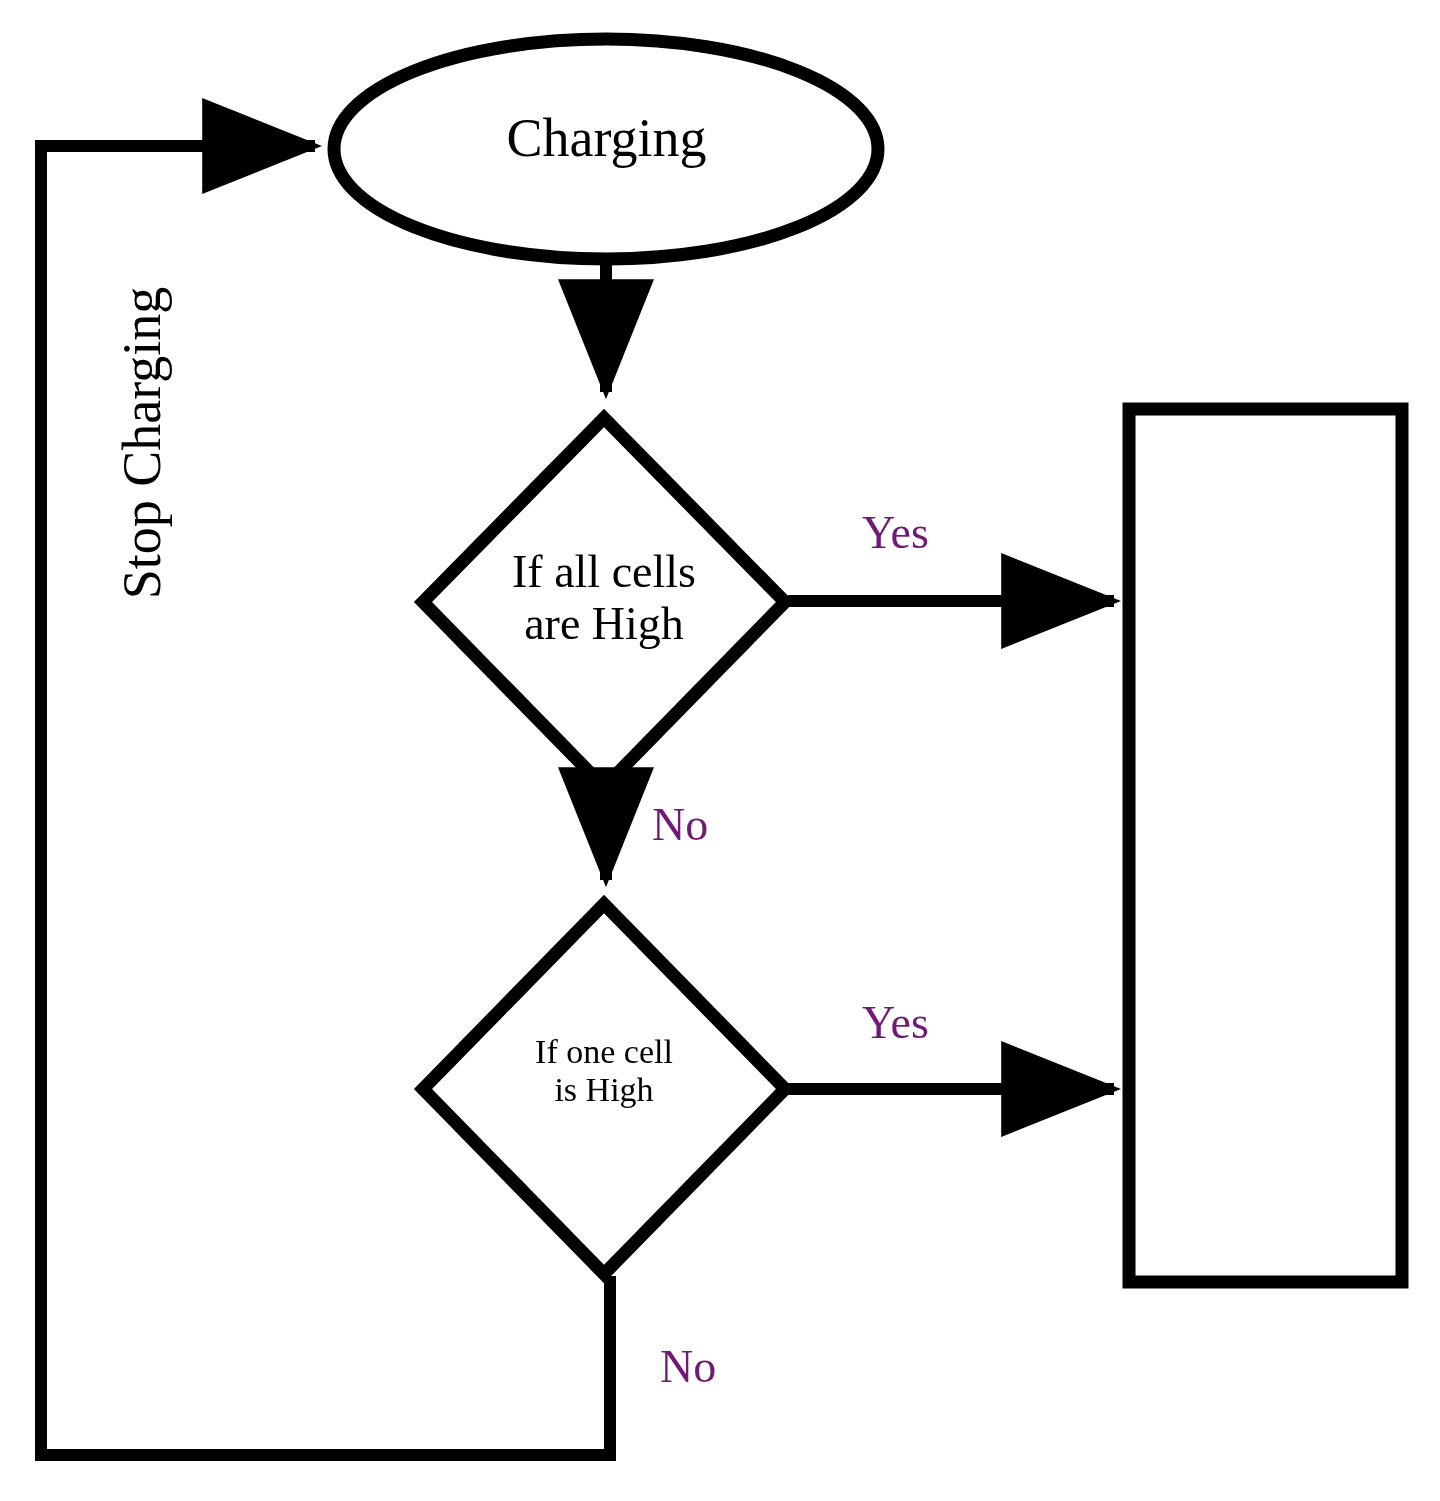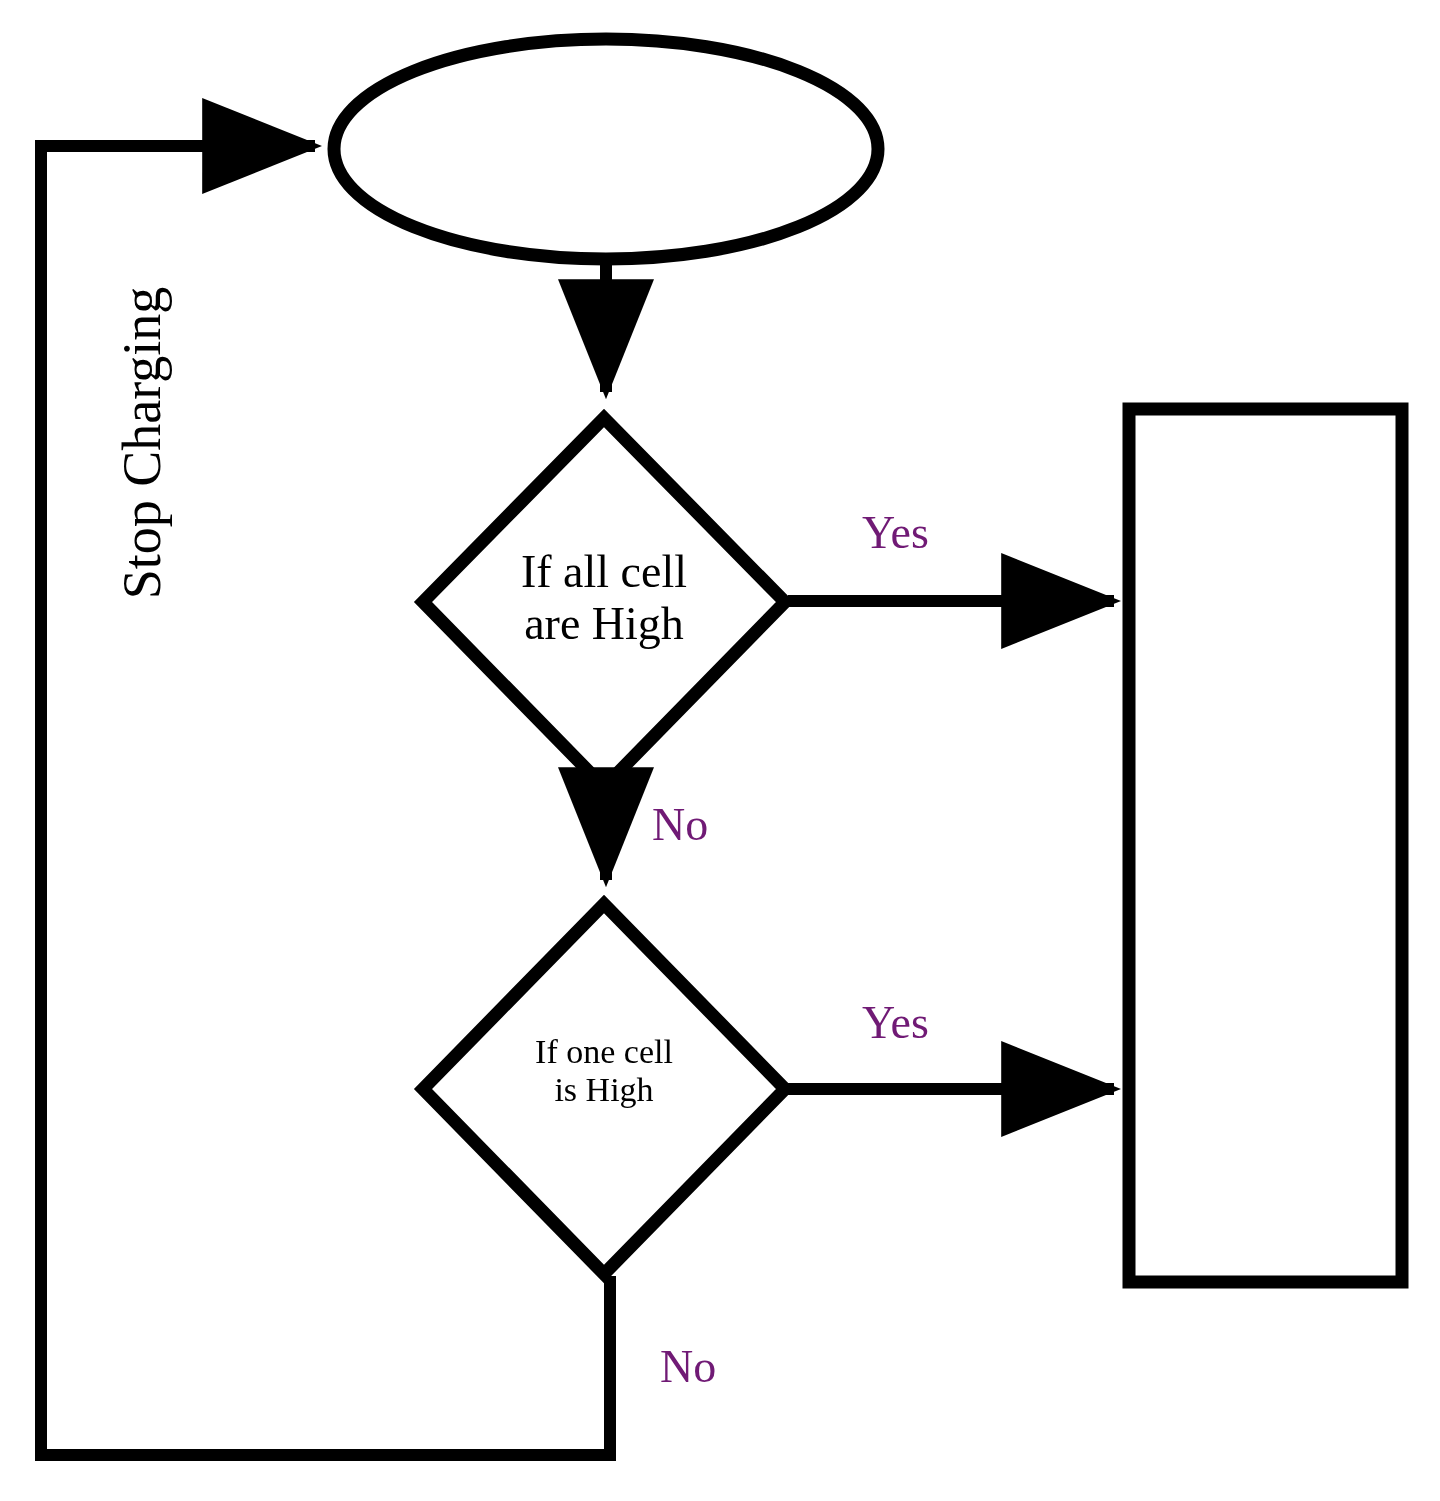--- a/index.html
+++ b/index.html
@@ -105,22 +105,23 @@
 
     <line x1="788" y1="601" x2="1114" y2="601" stroke="#000000" stroke-width="12" marker-end="url(#arrow-right)"></line>
 
     <line x1="606" y1="789" x2="606" y2="880" stroke="#000000" stroke-width="12" marker-end="url(#arrow-down)"></line>
 
     <line x1="788" y1="1089" x2="1114" y2="1089" stroke="#000000" stroke-width="12" marker-end="url(#arrow-right)"></line>
 
     <polyline points="610,1276 610,1455 41,1455 41,146 315,146" fill="none" stroke="#000000" stroke-width="12" stroke-linejoin="miter" marker-end="url(#arrow-right)"></polyline>
   </svg>
 
+  <div class="node-label" id="start-node-label">Charging</div>
 
-  <div class="node-label" id="decision-1-label">If all cell
+  <div class="node-label" id="decision-1-label">If all cells
 are High</div>
 
   <div class="node-label" id="decision-2-label">If one cell
 is High</div>
 
   <div id="stop-node-label">
     <span>Stop Charging</span>
   </div>
 
   <div class="edge-label" id="edge-label-yes-1">Yes</div>

